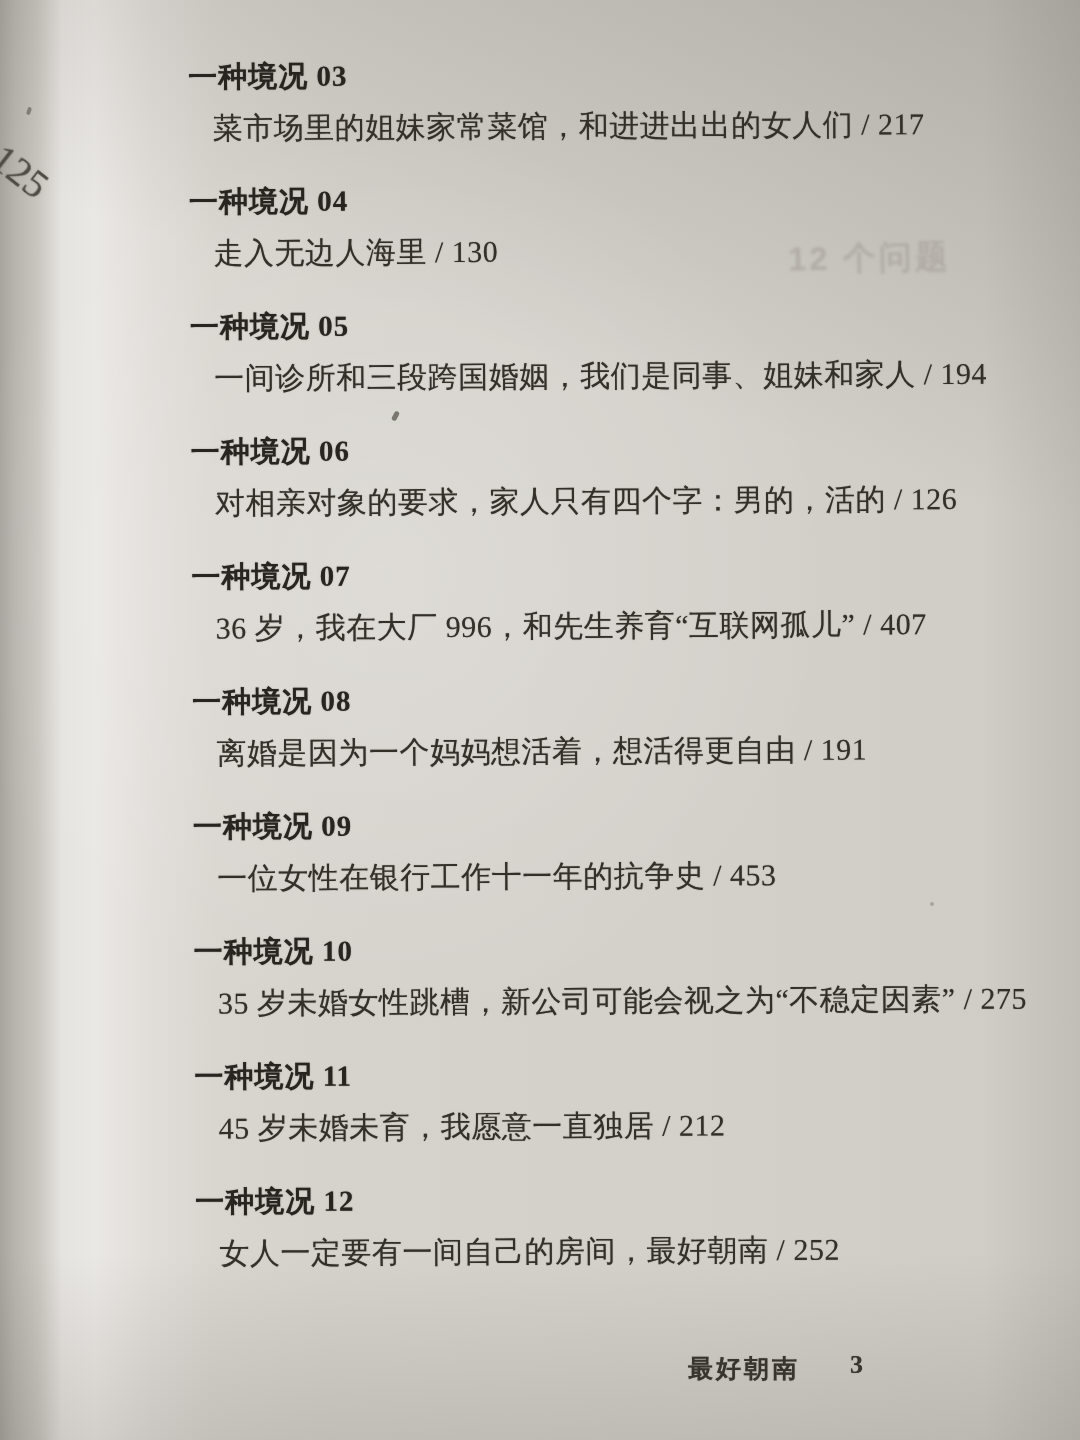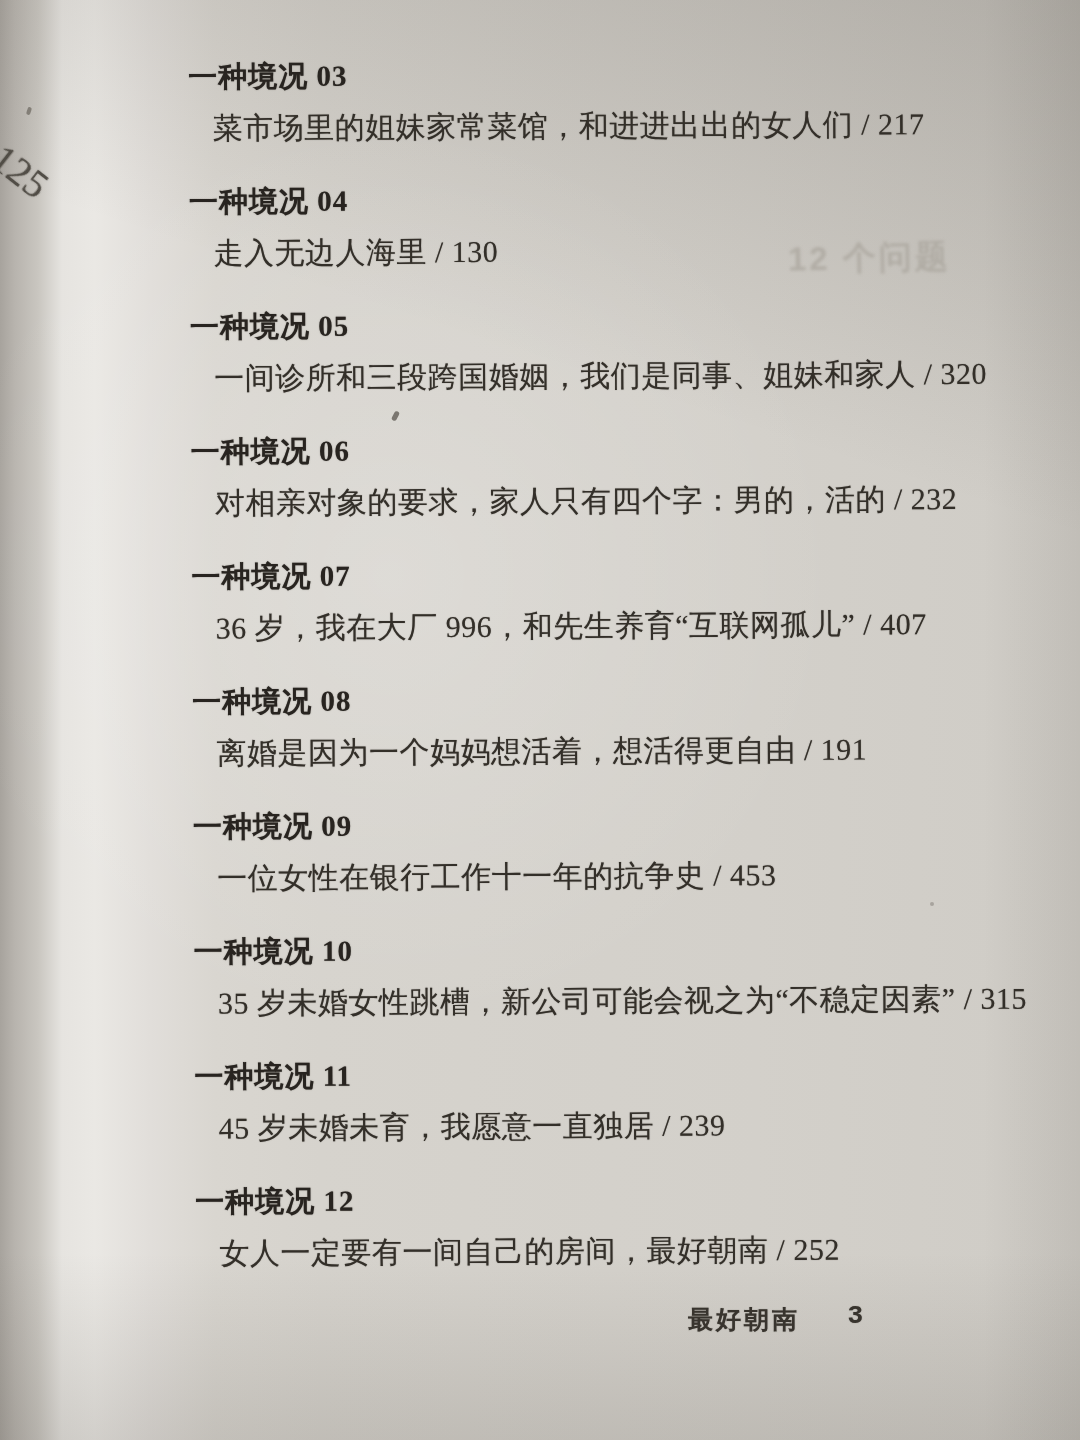--- a/index.html
+++ b/index.html
@@ -44,22 +44,22 @@
     font-size: 30px; font-weight: 400;
     letter-spacing: 0.5px;
     line-height: 40px;
     margin: 0 0 35px 24px;
     color: #332f29;
     text-shadow: 0 0 1.1px rgba(46,42,36,0.5);
     white-space: nowrap;
   }
   .sep { white-space: pre; }
   .footer {
-    position: absolute; left: 0; top: 1303px; width: 925px; height: 40px;
-    font-family: Liberation Mono, monospace;
+    position: absolute; left: 0; top: 1352px; width: 925px; height: 40px;
+    font-family: Liberation Serif, serif;
     color: #38342e;
   }
   .running-title {
     position: absolute; right: 125px; top: 0;
     font-size: 25px; font-weight: 600; letter-spacing: 3px;
     text-shadow: 0 0 1px rgba(46,42,36,0.5);
   }
   .page-number {
     position: absolute; right: 62px; top: -2px;
     font-size: 26px; font-weight: 700;
@@ -105,51 +105,51 @@
       <div class="entry-line"><span>菜市场里的姐妹家常菜馆，和进进出出的女人们</span><span class="sep"> / </span><span>217</span></div>
     </div>
 
     <div class="entry">
       <div class="entry-label">一种境况 04</div>
       <div class="entry-line"><span>走入无边人海里</span><span class="sep"> / </span><span>130</span></div>
     </div>
 
     <div class="entry">
       <div class="entry-label">一种境况 05</div>
-      <div class="entry-line"><span>一间诊所和三段跨国婚姻，我们是同事、姐妹和家人</span><span class="sep"> / </span><span>320</span></div>
+      <div class="entry-line"><span>一间诊所和三段跨国婚姻，我们是同事、姐妹和家人</span><span class="sep"> / </span><span>194</span></div>
     </div>
 
     <div class="entry">
       <div class="entry-label">一种境况 06</div>
-      <div class="entry-line"><span>对相亲对象的要求，家人只有四个字：男的，活的</span><span class="sep"> / </span><span>232</span></div>
+      <div class="entry-line"><span>对相亲对象的要求，家人只有四个字：男的，活的</span><span class="sep"> / </span><span>126</span></div>
     </div>
 
     <div class="entry">
       <div class="entry-label">一种境况 07</div>
       <div class="entry-line"><span>36 岁，我在大厂 996，和先生养育“互联网孤儿”</span><span class="sep"> / </span><span>407</span></div>
     </div>
 
     <div class="entry">
       <div class="entry-label">一种境况 08</div>
       <div class="entry-line"><span>离婚是因为一个妈妈想活着，想活得更自由</span><span class="sep"> / </span><span>191</span></div>
     </div>
 
     <div class="entry">
       <div class="entry-label">一种境况 09</div>
       <div class="entry-line"><span>一位女性在银行工作十一年的抗争史</span><span class="sep"> / </span><span>453</span></div>
     </div>
 
     <div class="entry">
       <div class="entry-label">一种境况 10</div>
-      <div class="entry-line"><span>35 岁未婚女性跳槽，新公司可能会视之为“不稳定因素”</span><span class="sep"> / </span><span>315</span></div>
+      <div class="entry-line"><span>35 岁未婚女性跳槽，新公司可能会视之为“不稳定因素”</span><span class="sep"> / </span><span>275</span></div>
     </div>
 
     <div class="entry">
       <div class="entry-label">一种境况 11</div>
-      <div class="entry-line"><span>45 岁未婚未育，我愿意一直独居</span><span class="sep"> / </span><span>239</span></div>
+      <div class="entry-line"><span>45 岁未婚未育，我愿意一直独居</span><span class="sep"> / </span><span>212</span></div>
     </div>
 
     <div class="entry">
       <div class="entry-label">一种境况 12</div>
       <div class="entry-line"><span>女人一定要有一间自己的房间，最好朝南</span><span class="sep"> / </span><span>252</span></div>
     </div>
 
   </div>
 
   <div class="footer">

